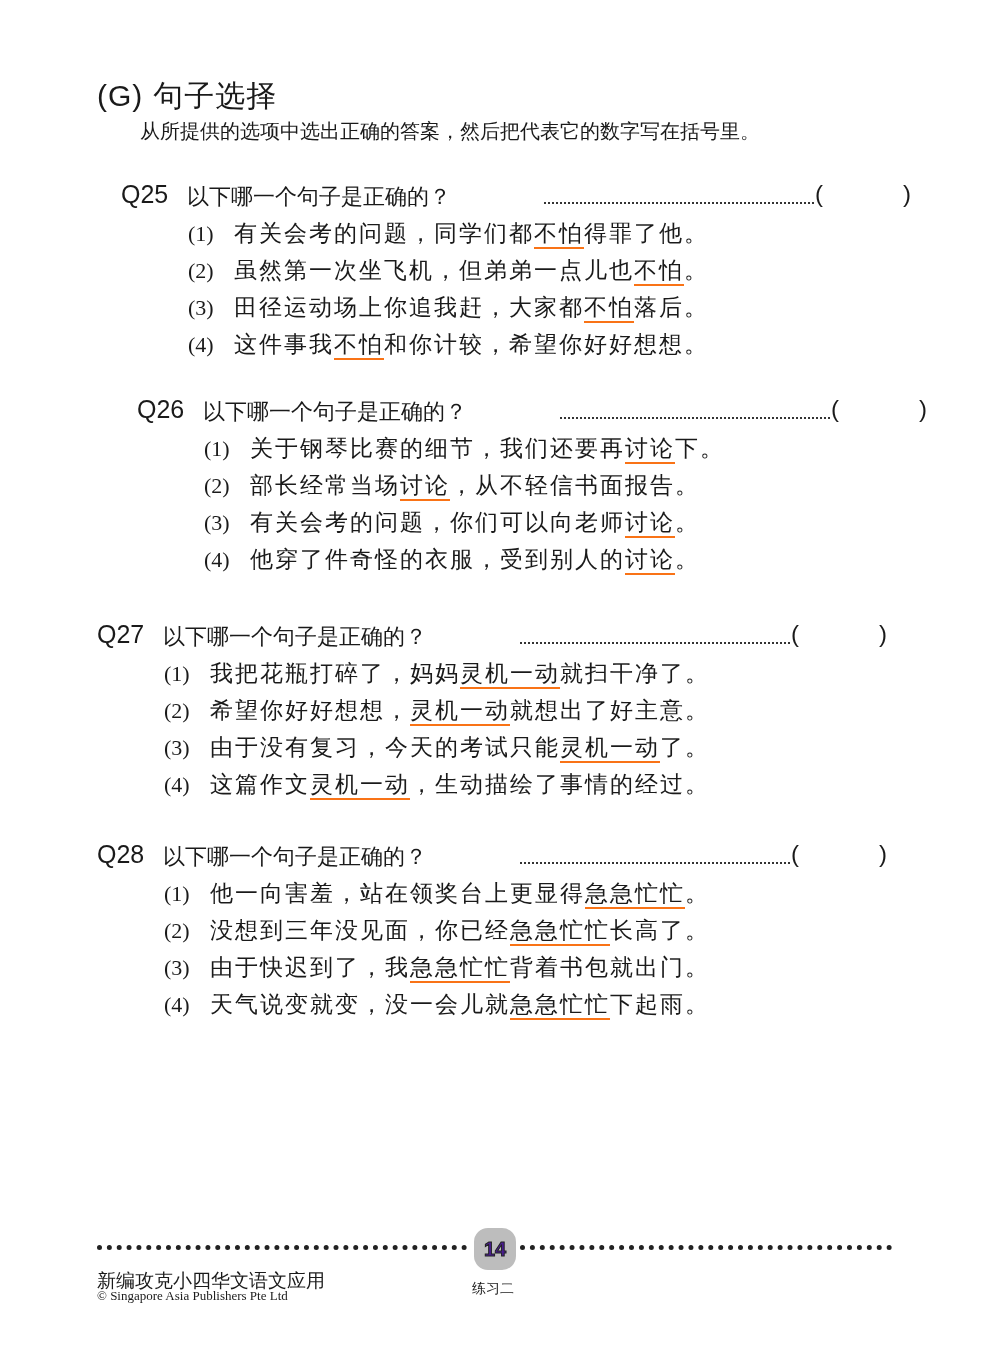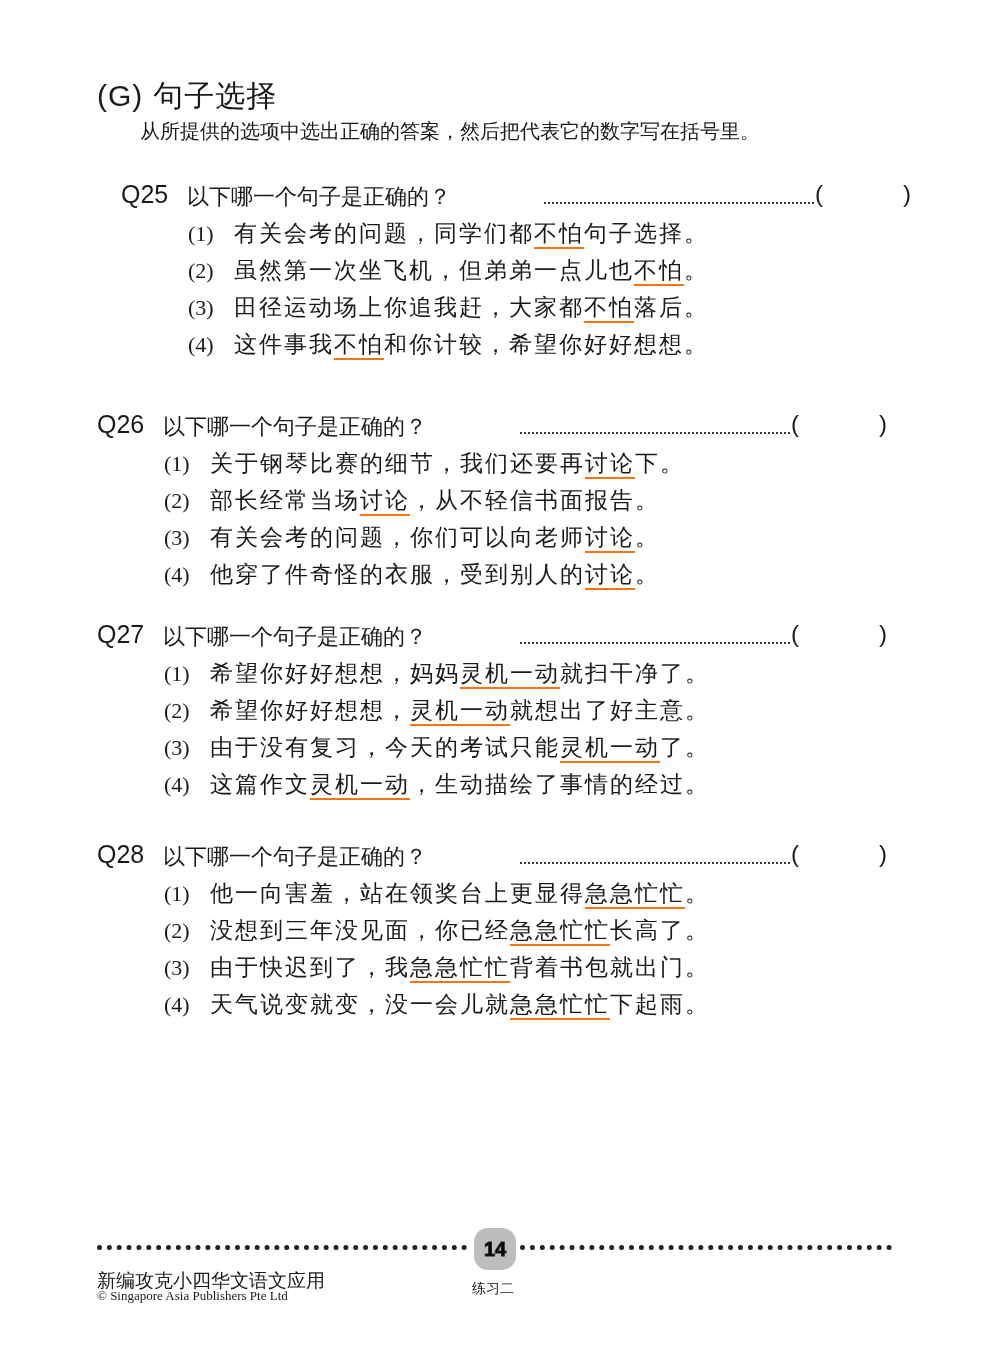--- a/index.html
+++ b/index.html
@@ -13,48 +13,48 @@
   .q-text { position: absolute; left: 66px; top: 4px; }
   .q-dots { position: absolute; left: 423px; top: 4px; width: 270px; border-bottom: 2px dotted #333; height: 20px; }
   .q-open { position: absolute; left: 694px; top: 2px; font-family: "Liberation Sans", sans-serif; font-size: 24px; }
   .q-close { position: absolute; left: 782px; top: 2px; font-family: "Liberation Sans", sans-serif; font-size: 24px; }
   .option { position: relative; height: 37px; padding-left: 67px; font-family: "DejaVu Serif", serif; font-size: 23px; letter-spacing: 2px; white-space: nowrap; }
   .opt-num { display: inline-block; width: 46px; font-family: "Liberation Serif", serif; font-size: 22px; letter-spacing: 0; }
   .u { border-bottom: 2px solid #f97316; padding-bottom: 1px; }
   .footer-line { position: absolute; top: 1245px; height: 6px; border-top: 5px dotted #222; }
   .fl-left { left: 97px; width: 370px; }
   .fl-right { left: 520px; width: 372px; }
-  .page-badge { position: absolute; left: 474px; top: 1228px; width: 42px; height: 42px; border-radius: 14px; background: #bdbdbd; color: #000000; font-family: "Liberation Sans", sans-serif; font-weight: bold; font-size: 20px; text-align: center; line-height: 42px; -webkit-text-stroke: 1px #222; }
+  .page-badge { position: absolute; left: 474px; top: 1228px; width: 42px; height: 42px; border-radius: 14px; background: #bdbdbd; color: #4c1d95; font-family: "Liberation Sans", sans-serif; font-weight: bold; font-size: 20px; text-align: center; line-height: 42px; -webkit-text-stroke: 1px #222; }
   .footer-book { position: absolute; left: 97px; top: 1268px; font-family: "DejaVu Serif", serif; font-size: 19px; }
   .footer-copy { position: absolute; left: 97px; top: 1288px; font-family: "Liberation Serif", serif; font-size: 13px; }
   .footer-exercise { position: absolute; left: 472px; top: 1280px; font-family: "Liberation Sans", sans-serif; font-size: 14px; }
 </style>
 </head>
 <body>
 
 <div class="section-title">
   <span class="label">(G)</span><span>句子选择</span>
 </div>
 <div class="instructions">从所提供的选项中选出正确的答案，然后把代表它的数字写在括号里。</div>
 
 <div class="question" style="top:178px;margin-left:24px;">
   <div class="q-head">
     <span class="q-num">Q25</span>
     <span class="q-text">以下哪一个句子是正确的？</span>
     <span class="q-dots"></span>
     <span class="q-open">(</span>
     <span class="q-close">)</span>
   </div>
-  <div class="option"><span class="opt-num">(1)</span><span>有关会考的问题，同学们都</span><span class="u">不怕</span><span>句子选择。</span></div>
+  <div class="option"><span class="opt-num">(1)</span><span>有关会考的问题，同学们都</span><span class="u">不怕</span><span>得罪了他。</span></div>
   <div class="option"><span class="opt-num">(2)</span><span>虽然第一次坐飞机，但弟弟一点儿也</span><span class="u">不怕</span><span>。</span></div>
   <div class="option"><span class="opt-num">(3)</span><span>田径运动场上你追我赶，大家都</span><span class="u">不怕</span><span>落后。</span></div>
   <div class="option"><span class="opt-num">(4)</span><span>这件事我</span><span class="u">不怕</span><span>和你计较，希望你好好想想。</span></div>
 </div>
 
-<div class="question" style="top:408px;">
+<div class="question" style="top:393px;margin-left:40px;">
   <div class="q-head">
     <span class="q-num">Q26</span>
     <span class="q-text">以下哪一个句子是正确的？</span>
     <span class="q-dots"></span>
     <span class="q-open">(</span>
     <span class="q-close">)</span>
   </div>
   <div class="option"><span class="opt-num">(1)</span><span>关于钢琴比赛的细节，我们还要再</span><span class="u">讨论</span><span>下。</span></div>
   <div class="option"><span class="opt-num">(2)</span><span>部长经常当场</span><span class="u">讨论</span><span>，从不轻信书面报告。</span></div>
   <div class="option"><span class="opt-num">(3)</span><span>有关会考的问题，你们可以向老师</span><span class="u">讨论</span><span>。</span></div>
@@ -62,21 +62,21 @@
 </div>
 
 <div class="question" style="top:618px;">
   <div class="q-head">
     <span class="q-num">Q27</span>
     <span class="q-text">以下哪一个句子是正确的？</span>
     <span class="q-dots"></span>
     <span class="q-open">(</span>
     <span class="q-close">)</span>
   </div>
-  <div class="option"><span class="opt-num">(1)</span><span>希望你好好想想，妈妈</span><span class="u">灵机一动</span><span>就扫干净了。</span></div>
+  <div class="option"><span class="opt-num">(1)</span><span>我把花瓶打碎了，妈妈</span><span class="u">灵机一动</span><span>就扫干净了。</span></div>
   <div class="option"><span class="opt-num">(2)</span><span>希望你好好想想，</span><span class="u">灵机一动</span><span>就想出了好主意。</span></div>
   <div class="option"><span class="opt-num">(3)</span><span>由于没有复习，今天的考试只能</span><span class="u">灵机一动</span><span>了。</span></div>
   <div class="option"><span class="opt-num">(4)</span><span>这篇作文</span><span class="u">灵机一动</span><span>，生动描绘了事情的经过。</span></div>
 </div>
 
 <div class="question" style="top:838px;">
   <div class="q-head">
     <span class="q-num">Q28</span>
     <span class="q-text">以下哪一个句子是正确的？</span>
     <span class="q-dots"></span>

